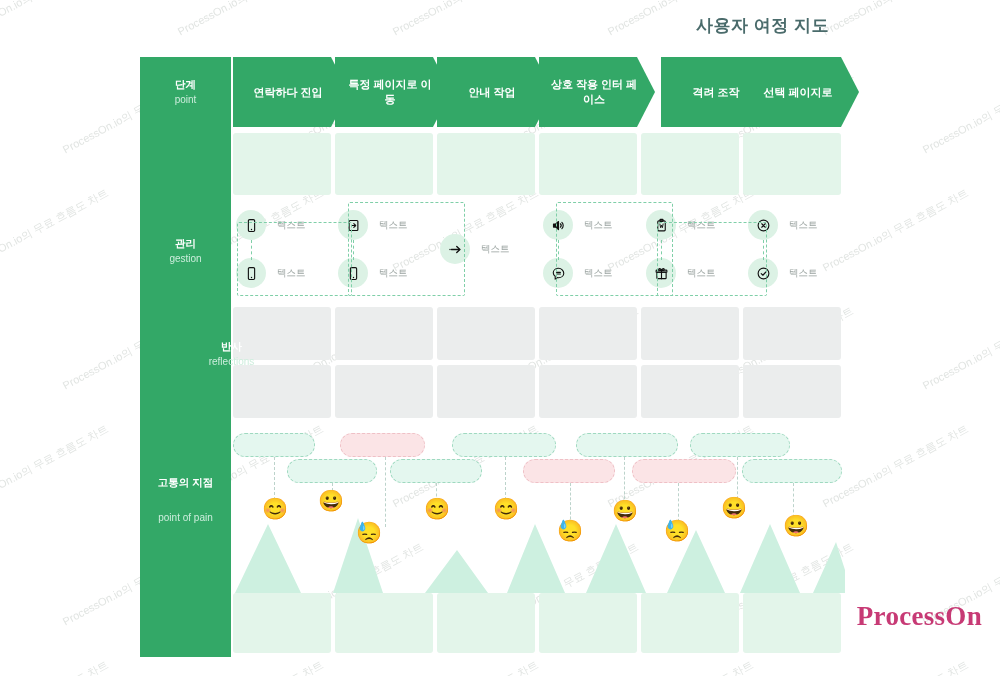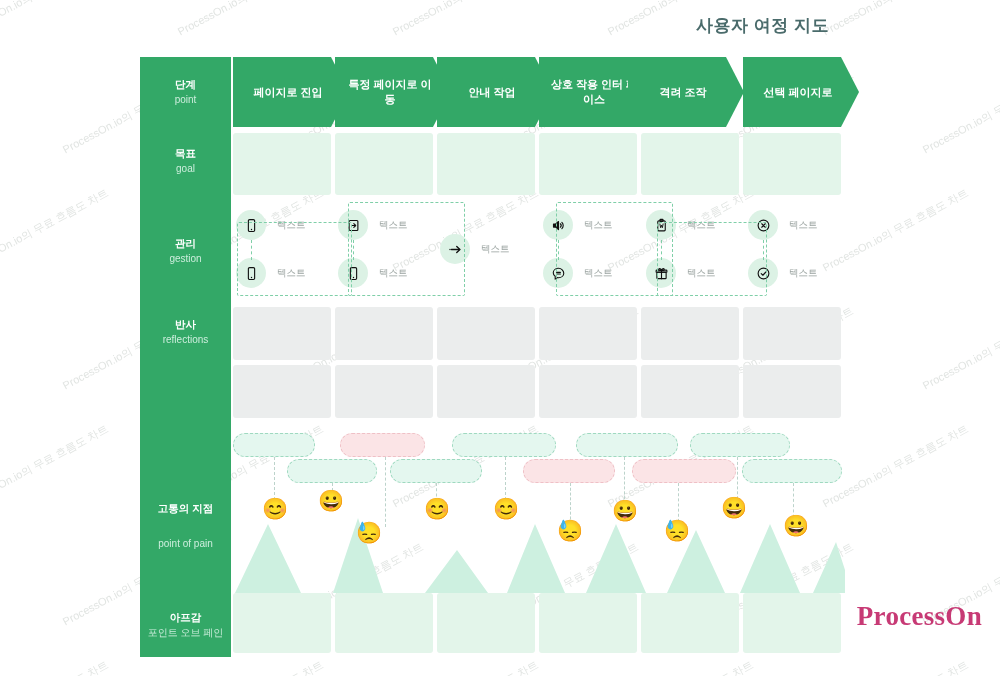--- a/index.html
+++ b/index.html
@@ -160,56 +160,48 @@
       <div class="wm" style="left: 820px; top: 734px;">ProcessOn.io의 무료 흐름도 차트</div>
     </div>
 
   <div id="title">사용자 여정 지도</div>
 
   <div id="sidebar">
       <div class="side-row" style="top: 0px; height: 70px;">
         <div class="side-ko">단계</div>
         <div class="side-en">point</div>
       </div>
-      <div class="side-row" style="top: 70px; height: 68px;">
-        <div class="side-ko">목표</div>
-        <div class="side-en">goal</div>
-      </div>
       <div class="side-row" style="top: 138px; height: 112px;">
         <div class="side-ko">관리</div>
         <div class="side-en">gestion</div>
       </div>
-      <div class="side-row" style="top: 246px; height: 58px;">
+      <div class="side-row" style="top: 268px; height: 58px; margin-left: 46px;">
         <div class="side-ko">반사</div>
         <div class="side-en">reflections</div>
       </div>
-      <div class="side-row" style="top: 384px; height: 170px; gap: 20px;">
+      <div class="side-row" style="top: 358px; height: 170px; gap: 20px;">
         <div class="side-ko">고통의 지점</div>
         <div class="side-en">point of pain</div>
       </div>
-      <div class="side-row" style="top: 536px; height: 64px;">
-        <div class="side-ko">아프감</div>
-        <div class="side-en">포인트 오브 페인</div>
-      </div>
     </div>
 
   <div id="header-band">
       <div class="chev first" style="left: 0px; width: 116px;">
-        <span>페이지로 진입</span>
+        <span>연락하다 진입</span>
       </div>
       <div class="chev" style="left: 102px; width: 116px;">
         <span>특정 페이지로 이동</span>
       </div>
       <div class="chev" style="left: 204px; width: 116px;">
         <span>안내 작업</span>
       </div>
       <div class="chev" style="left: 306px; width: 116px;">
         <span>상호 작용 인터 페이스</span>
       </div>
-      <div class="chev" style="left: 395px; width: 116px;">
+      <div class="chev" style="left: 428px; width: 116px;">
         <span>격려 조작</span>
       </div>
       <div class="chev" style="left: 510px; width: 116px;">
         <span>선택 페이지로</span>
       </div>
     </div>
 
   <div id="grid-layer">
       <div class="cell green" style="left: 233px; top: 133px; width: 98px; height: 62px;"></div>
       <div class="cell green" style="left: 335px; top: 133px; width: 98px; height: 62px;"></div>

